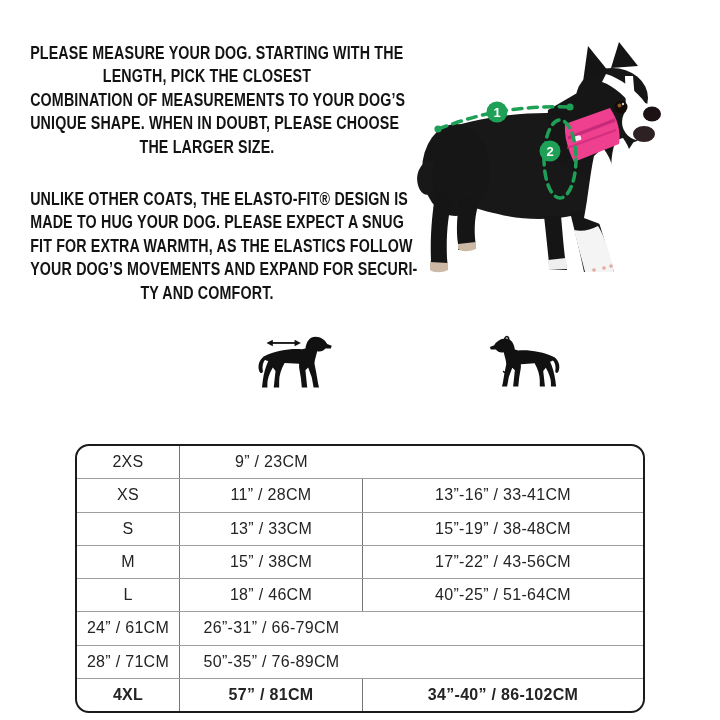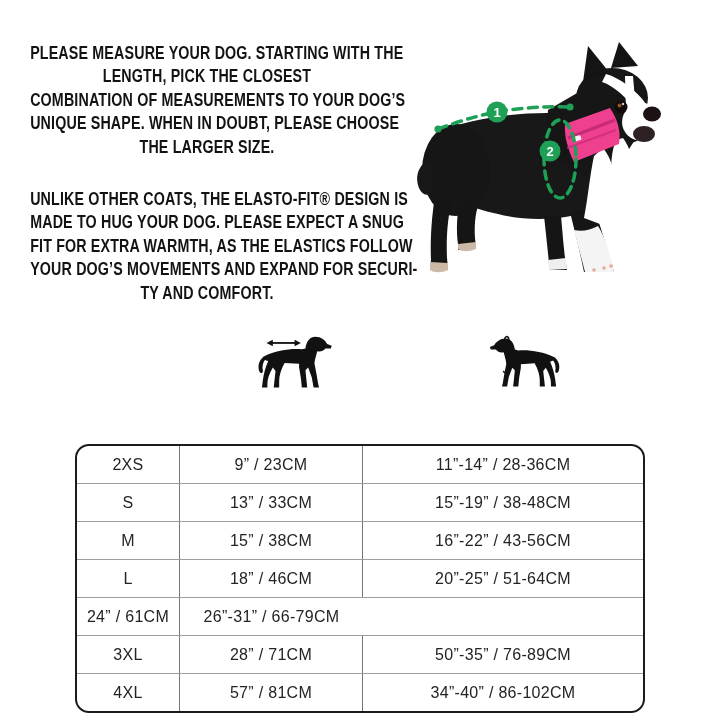--- a/index.html
+++ b/index.html
@@ -24,21 +24,21 @@
   .photo svg, .icon-length svg, .icon-girth svg { display:block; width:100%; height:100%; }
 
   
   .size-table {
     position:absolute; left:75px; top:403px; width:570px; height:269px;
     border:2px solid #1b1b1b; border-radius:14px; overflow:hidden;
     box-sizing:border-box; background:#fff;margin-top:41px;
   }
   .tbody { display:flex; flex-direction:column; height:100%; }
   .trow { display:grid; grid-template-columns:103px 183px 280px; flex:1; border-bottom:1px solid #9e9e9e; }
-  .trow:last-child { border-bottom:none; }
+  .trow:last-child { border-bottom:none;font-weight:bold; }
   .tcell {
     display:flex; align-items:center; justify-content:center;
     font-size:16px; color:#242424; letter-spacing:0.3px;
     border-right:1px solid #757575; box-sizing:border-box;
   }
   .tcell:last-child { border-right:none; }
 </style>
 </head>
 <body>
 
@@ -148,43 +148,46 @@
         <path d="M36,7 c2.5,-4.5 -2,-7 -3.5,-3.5 c-1,2.5 0.5,4.5 2.5,5 c4.5,10 5.5,22 1.5,32 c-1.2,3.2 -4.2,4.2 -5.5,2" stroke="#111111" stroke-width="1.8" fill="none" stroke-linecap="round"></path>
       </g>
     </svg>
   </div>
 
   <div class="size-table">
     <div class="tbody">
         <div class="trow">
           <div class="tcell">2XS</div>
           <div class="tcell">9” / 23CM</div>
-          <div class="tcell">11”-14” / 28-36CM</div>
+        </div>
+        <div class="trow">
+          <div class="tcell">XS</div>
+          <div class="tcell">11” / 28CM</div>
+          <div class="tcell">13”-16” / 33-41CM</div>
         </div>
         <div class="trow">
           <div class="tcell">S</div>
           <div class="tcell">13” / 33CM</div>
           <div class="tcell">15”-19” / 38-48CM</div>
         </div>
         <div class="trow">
           <div class="tcell">M</div>
           <div class="tcell">15” / 38CM</div>
-          <div class="tcell">16”-22” / 43-56CM</div>
+          <div class="tcell">17”-22” / 43-56CM</div>
         </div>
         <div class="trow">
           <div class="tcell">L</div>
           <div class="tcell">18” / 46CM</div>
-          <div class="tcell">20”-25” / 51-64CM</div>
+          <div class="tcell">40”-25” / 51-64CM</div>
         </div>
         <div class="trow">
           <div class="tcell">24” / 61CM</div>
           <div class="tcell">26”-31” / 66-79CM</div>
         </div>
         <div class="trow">
-          <div class="tcell">3XL</div>
           <div class="tcell">28” / 71CM</div>
           <div class="tcell">50”-35” / 76-89CM</div>
         </div>
         <div class="trow">
           <div class="tcell">4XL</div>
           <div class="tcell">57” / 81CM</div>
           <div class="tcell">34”-40” / 86-102CM</div>
         </div>
       </div>
   </div>

